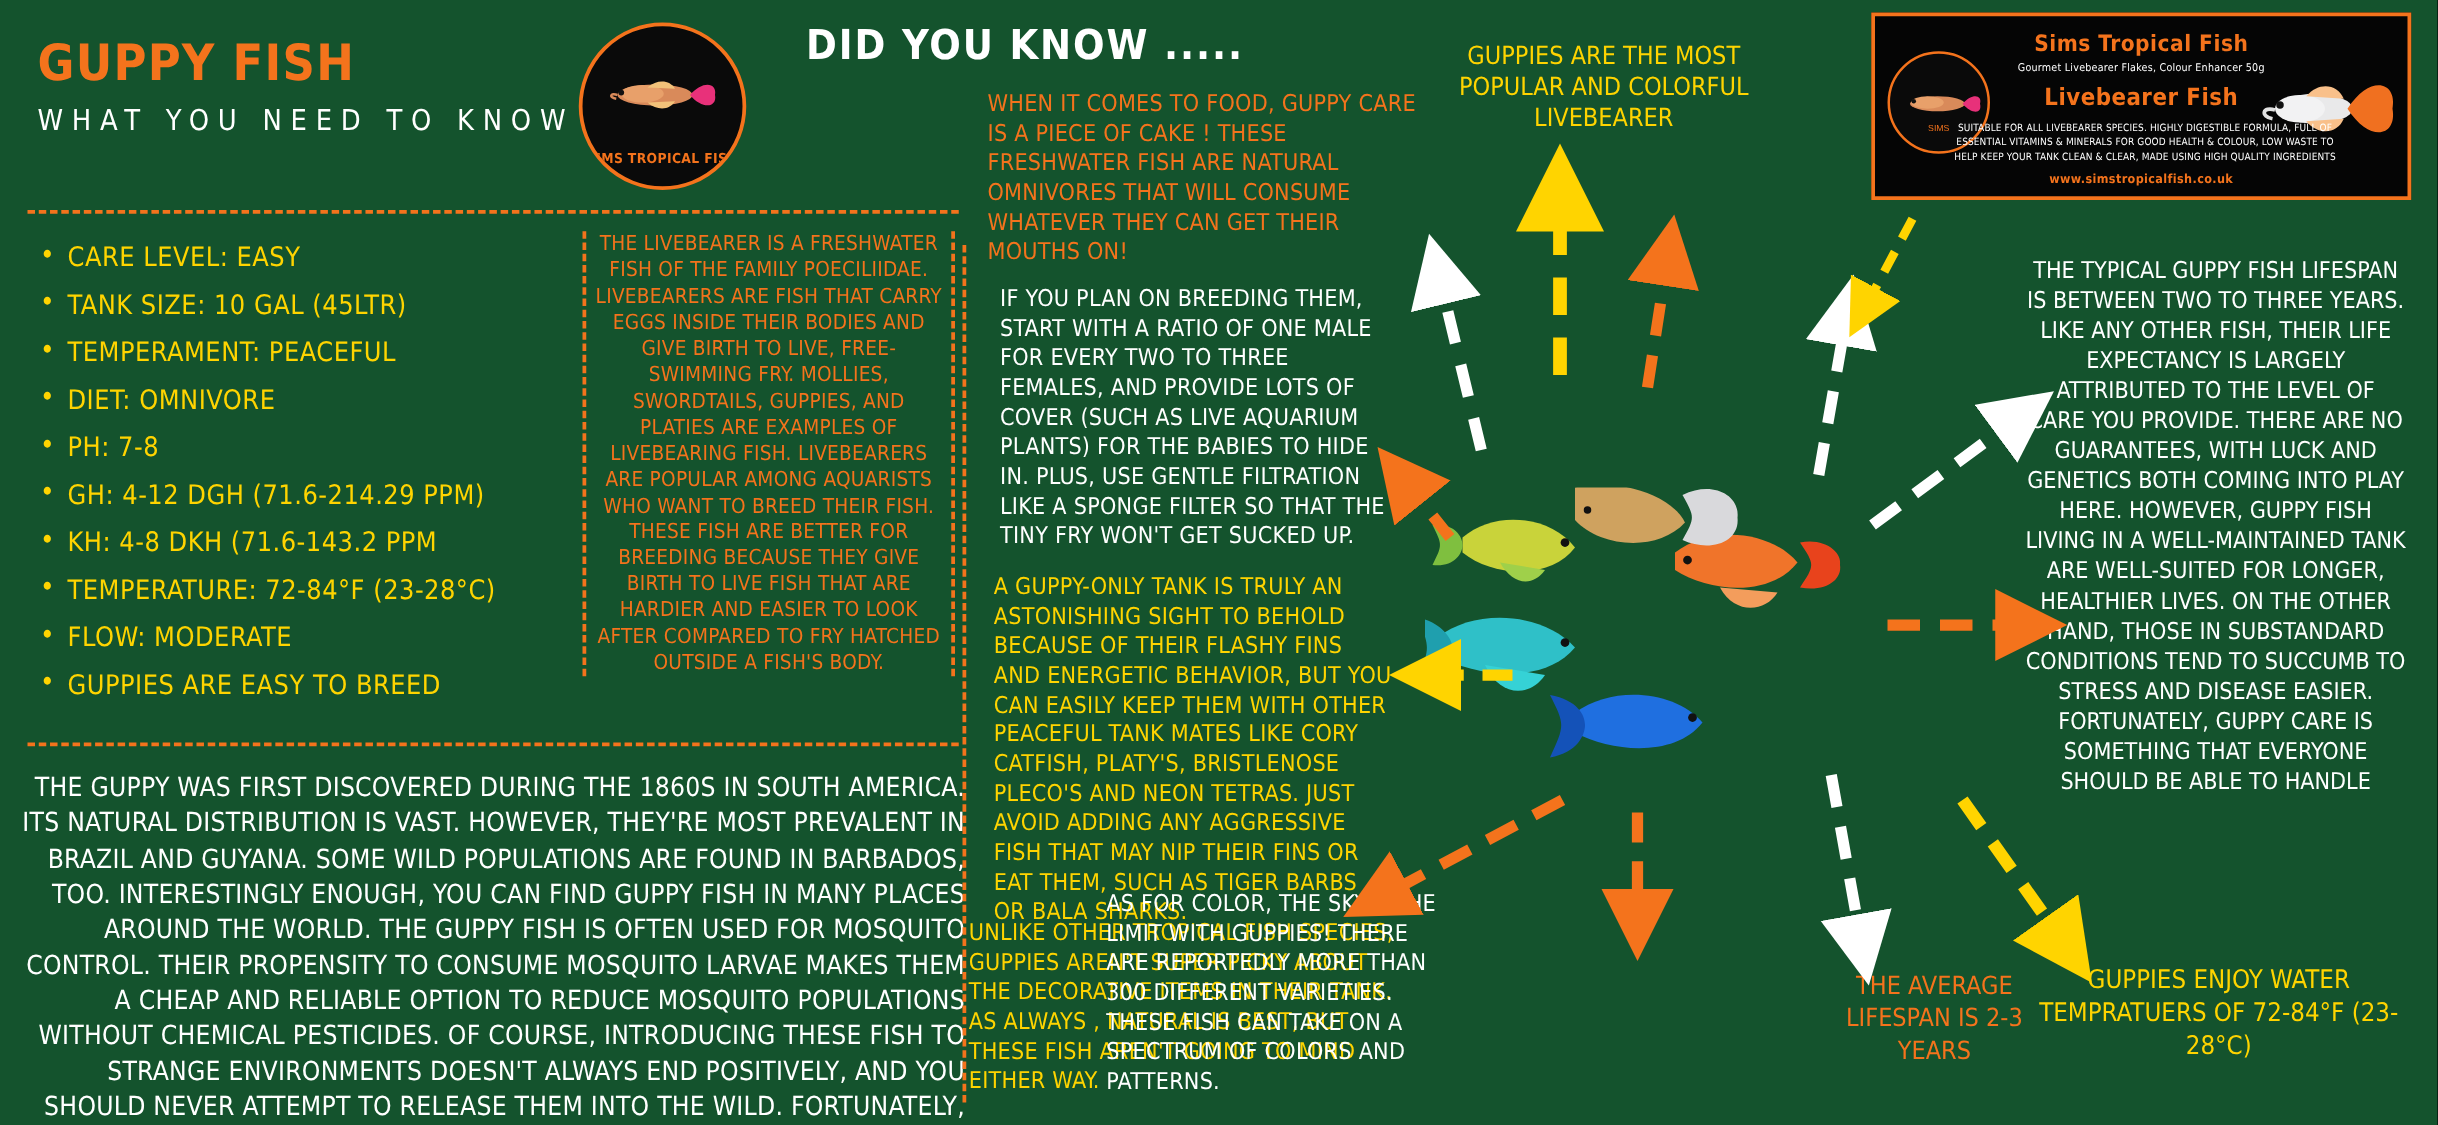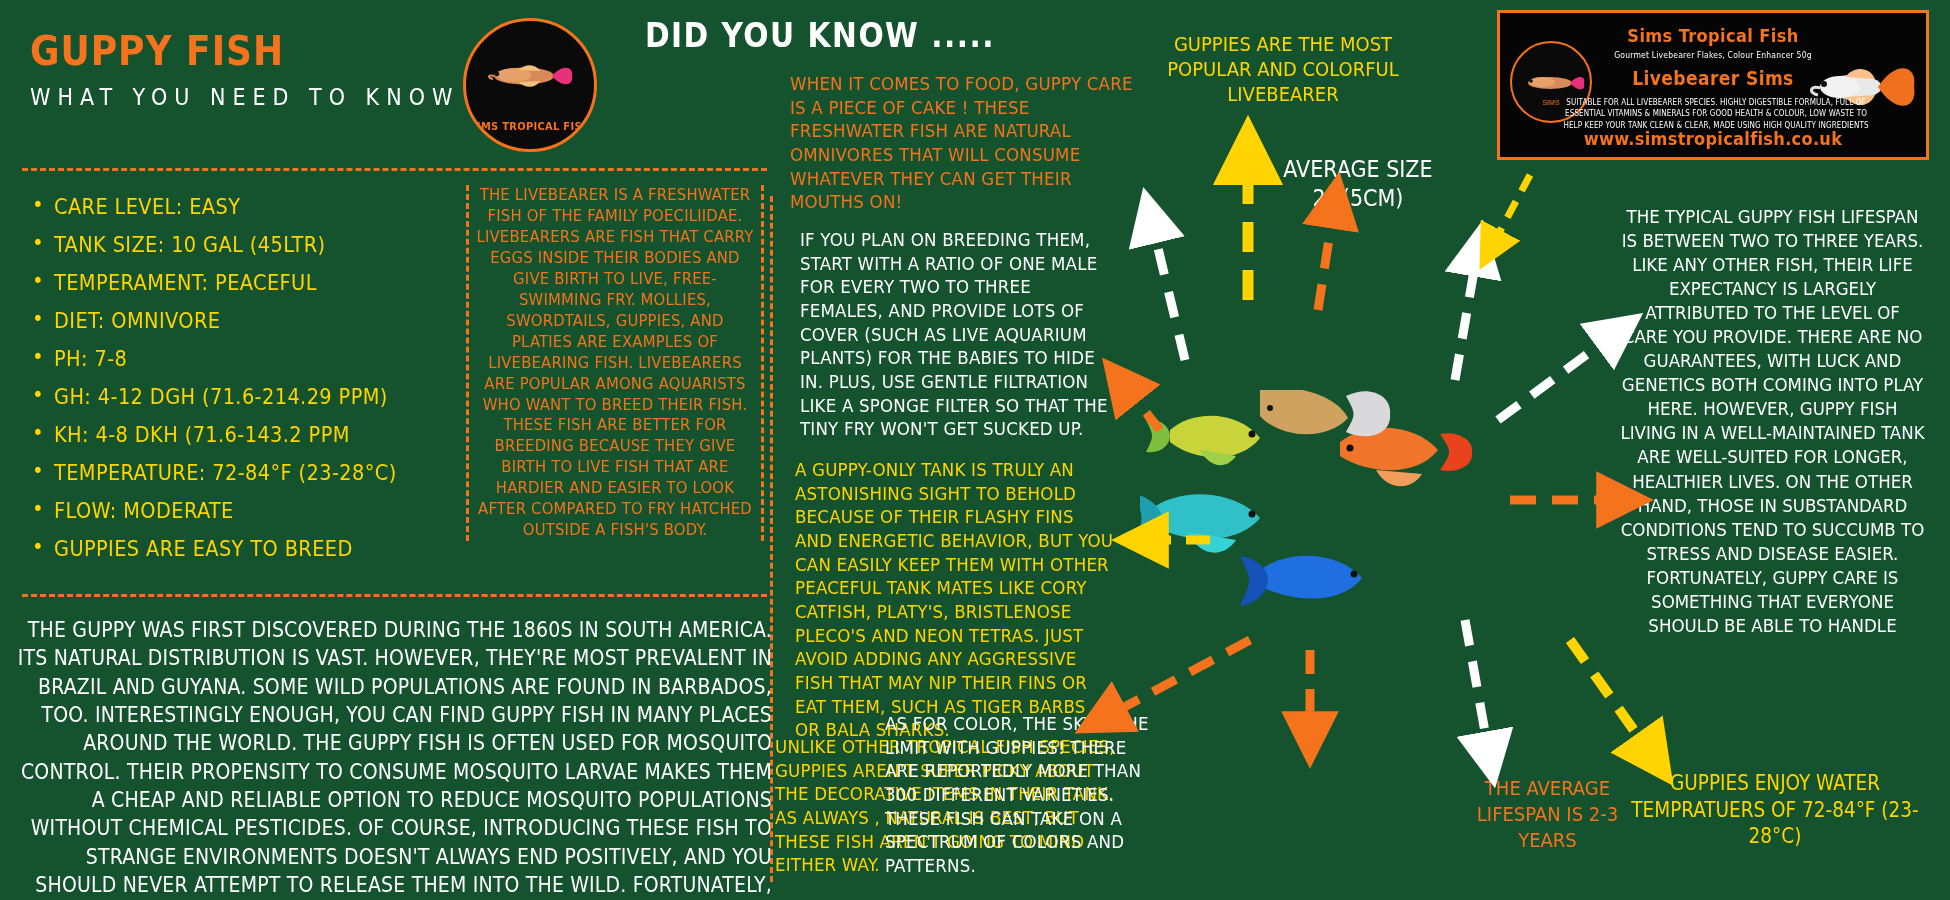--- a/index.html
+++ b/index.html
@@ -129,21 +129,21 @@
   #product-label .producttype{
     position:absolute;left:0;top:54px;width:100%;text-align:center;
     color:#f4731c;font-size:19px;font-weight:bold;letter-spacing:.4px;
   }
   #product-label .smallprint{
     position:absolute;left:56px;top:84px;width:320px;text-align:center;
     color:#fff;font-size:8px;line-height:1.42;letter-spacing:.1px;
   }
   #product-label .weburl{
     position:absolute;left:0;bottom:8px;width:100%;text-align:center;
-    color:#f4731c;font-size:18px;font-weight:bold;letter-spacing:.3px;
+    color:#f4731c;font-size:10px;font-weight:bold;letter-spacing:.3px;
   }
   #product-logo-circle{
     position:absolute;left:10px;top:28px;width:78px;height:78px;border-radius:50%;
     border:2px solid #f4731c;background:#0a0a0a;overflow:hidden;
   }
   #product-fish-img{position:absolute;right:6px;top:30px;width:120px;height:86px;}
 
   
   #fish-cluster{position:absolute;left:1140px;top:390px;width:340px;height:260px;}
 
@@ -201,24 +201,20 @@
   <div id="mid-divider"></div>
 
   <div class="mid-p" id="mid-food">WHEN IT COMES TO FOOD, GUPPY CARE IS A PIECE OF CAKE ! THESE FRESHWATER FISH ARE NATURAL OMNIVORES THAT WILL CONSUME WHATEVER THEY CAN GET THEIR MOUTHS ON!</div>
   <div class="mid-p" id="mid-breed">IF YOU PLAN ON BREEDING THEM, START WITH A RATIO OF ONE MALE FOR EVERY TWO TO THREE FEMALES, AND PROVIDE LOTS OF COVER (SUCH AS LIVE AQUARIUM PLANTS) FOR THE BABIES TO HIDE IN. PLUS, USE GENTLE FILTRATION LIKE A SPONGE FILTER SO THAT THE TINY FRY WON'T GET SUCKED UP.</div>
   <div class="mid-p" id="mid-tankmates">A GUPPY-ONLY TANK IS TRULY AN ASTONISHING SIGHT TO BEHOLD BECAUSE OF THEIR FLASHY FINS AND ENERGETIC BEHAVIOR, BUT YOU CAN EASILY KEEP THEM WITH OTHER PEACEFUL TANK MATES LIKE CORY CATFISH, PLATY'S, BRISTLENOSE PLECO'S AND NEON TETRAS. JUST AVOID ADDING ANY AGGRESSIVE FISH THAT MAY NIP THEIR FINS OR EAT THEM, SUCH AS TIGER BARBS OR BALA SHARKS.</div>
   <div class="mid-p" id="mid-decor">UNLIKE OTHER TROPICAL FISH SPECIES, GUPPIES AREN'T SUPER PICKY ABOUT THE DECORATIVE ITEMS IN THEIR TANK. AS ALWAYS , NATURAL IS BEST, BUT THESE FISH AREN'T GOING TO MIND EITHER WAY.</div>
   <div class="mid-p" id="mid-color">AS FOR COLOR, THE SKY'S THE LIMIT WITH GUPPIES! THERE ARE REPORTEDLY MORE THAN 300 DIFFERENT VARIETIES. THESE FISH CAN TAKE ON A SPECTRUM OF COLORS AND PATTERNS.</div>
 
   <div id="pop-text">GUPPIES ARE THE MOST POPULAR AND COLORFUL LIVEBEARER</div>
 
-  <div id="avg-size">
-    <div>AVERAGE SIZE</div>
-    <div>2" (5CM)</div>
-  </div>
 
   <div id="lifespan-text">THE TYPICAL GUPPY FISH LIFESPAN IS BETWEEN TWO TO THREE YEARS. LIKE ANY OTHER FISH, THEIR LIFE EXPECTANCY IS LARGELY ATTRIBUTED TO THE LEVEL OF CARE YOU PROVIDE. THERE ARE NO GUARANTEES, WITH LUCK AND GENETICS BOTH COMING INTO PLAY HERE. HOWEVER, GUPPY FISH LIVING IN A WELL-MAINTAINED TANK ARE WELL-SUITED FOR LONGER, HEALTHIER LIVES. ON THE OTHER HAND, THOSE IN SUBSTANDARD CONDITIONS TEND TO SUCCUMB TO STRESS AND DISEASE EASIER. FORTUNATELY, GUPPY CARE IS SOMETHING THAT EVERYONE SHOULD BE ABLE TO HANDLE</div>
   <div id="avg-lifespan">THE AVERAGE LIFESPAN IS 2-3 YEARS</div>
   <div id="water-temp">GUPPIES ENJOY WATER TEMPRATUERS OF 72-84°F (23-28°C)</div>
 
   <div id="product-label">
     <div id="product-logo-circle">
       <svg viewBox="0 0 78 78" width="78" height="78">
         <ellipse cx="38" cy="40" rx="22" ry="6" fill="#d98a5a"></ellipse>
         <ellipse cx="30" cy="39" rx="13" ry="5" fill="#e8a06a"></ellipse>
@@ -231,21 +227,21 @@
       <ellipse cx="52" cy="44" rx="30" ry="12" fill="#e9e9ea"></ellipse>
       <ellipse cx="40" cy="44" rx="20" ry="11" fill="#f2f2f3"></ellipse>
       <path d="M78 44 C96 16, 118 22, 114 44 C118 66, 96 72, 78 44 Z" fill="#f07020"></path>
       <path d="M45 34 C55 22, 70 24, 75 36 Z" fill="#f9c08a"></path>
       <path d="M45 54 C55 66, 70 64, 75 52 Z" fill="#f9c08a"></path>
       <circle cx="24" cy="41" r="3" fill="#111"></circle>
       <path d="M20 45 C10 42, 8 50, 18 52" fill="none" stroke="#e2e2e2" stroke-width="3"></path>
     </svg>
     <div class="brand">Sims Tropical Fish</div>
     <div class="tagline">Gourmet Livebearer Flakes, Colour Enhancer 50g</div>
-    <div class="producttype">Livebearer Sims</div>
+    <div class="producttype">Livebearer Fish</div>
     <div class="smallprint">SUITABLE FOR ALL LIVEBEARER SPECIES. HIGHLY DIGESTIBLE FORMULA, FULL OF ESSENTIAL VITAMINS &amp; MINERALS FOR GOOD HEALTH &amp; COLOUR, LOW WASTE TO HELP KEEP YOUR TANK CLEAN &amp; CLEAR, MADE USING HIGH QUALITY INGREDIENTS</div>
     <div class="weburl">www.simstropicalfish.co.uk</div>
   </div>
 
   <svg id="fish-cluster" viewBox="0 0 340 260">
 
     <g>
       <path d="M30 40 C55 18, 100 22, 120 48 C100 74, 55 72, 30 52 Z" fill="#c9d33a"></path>
       <path d="M6 30 C22 28, 30 38, 30 46 C30 54, 22 64, 6 62 C14 46, 14 46, 6 30 Z" fill="#7fbf3f"></path>
       <circle cx="112" cy="44" r="3.5" fill="#111"></circle>

